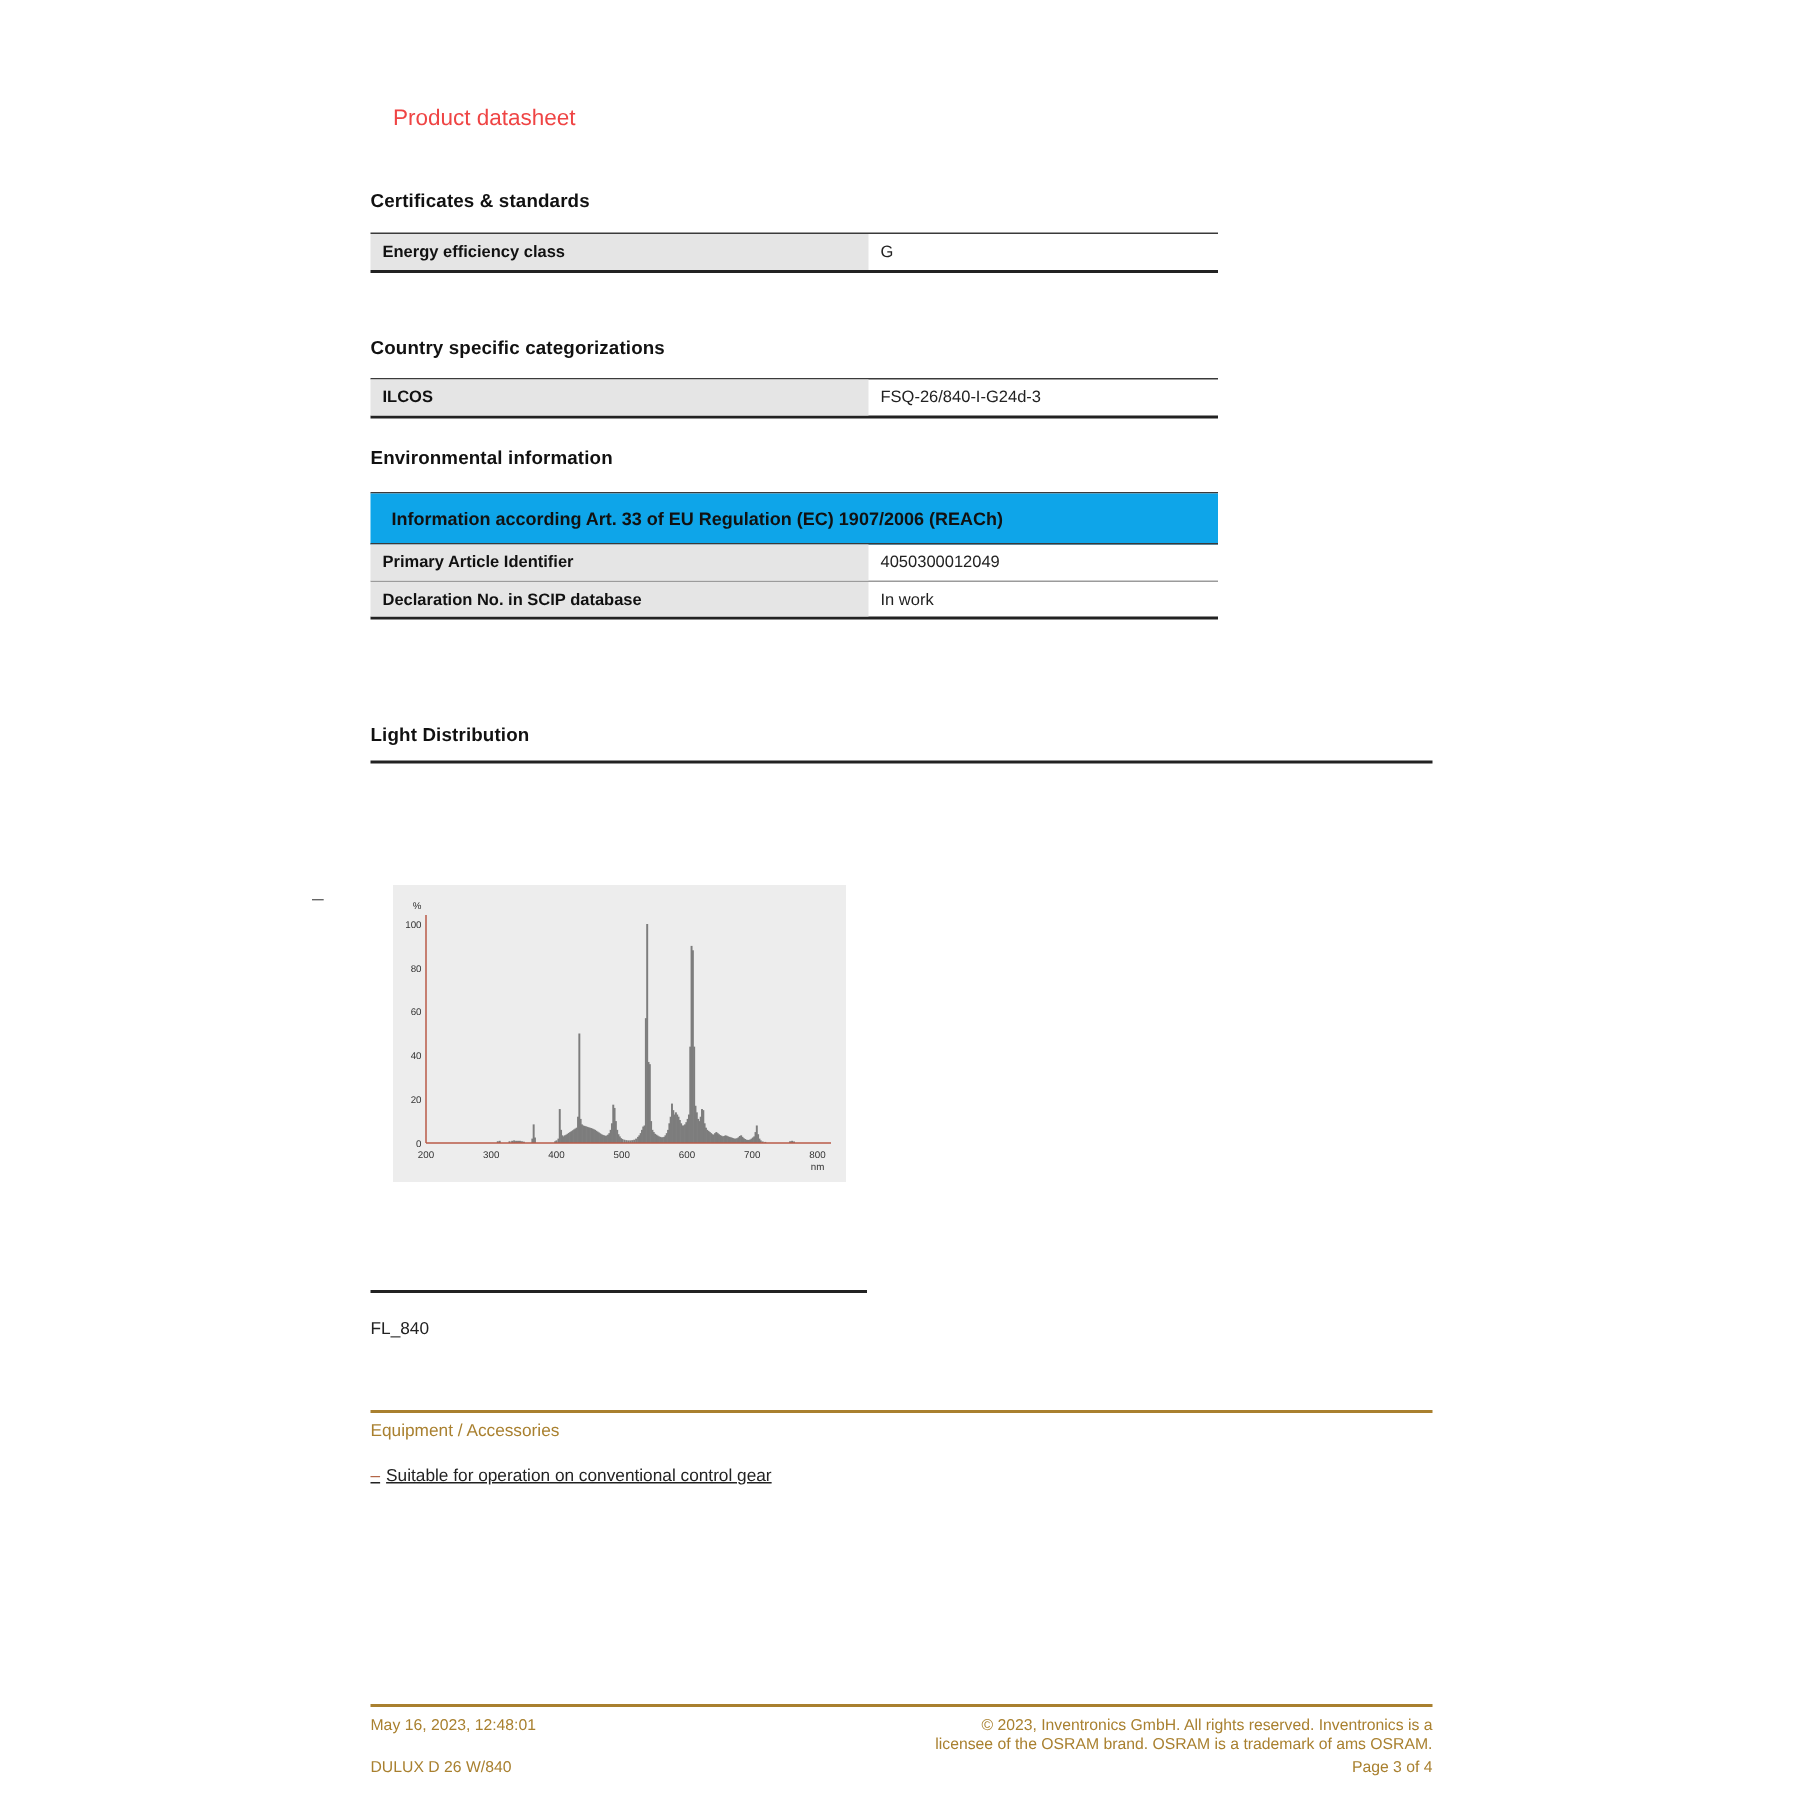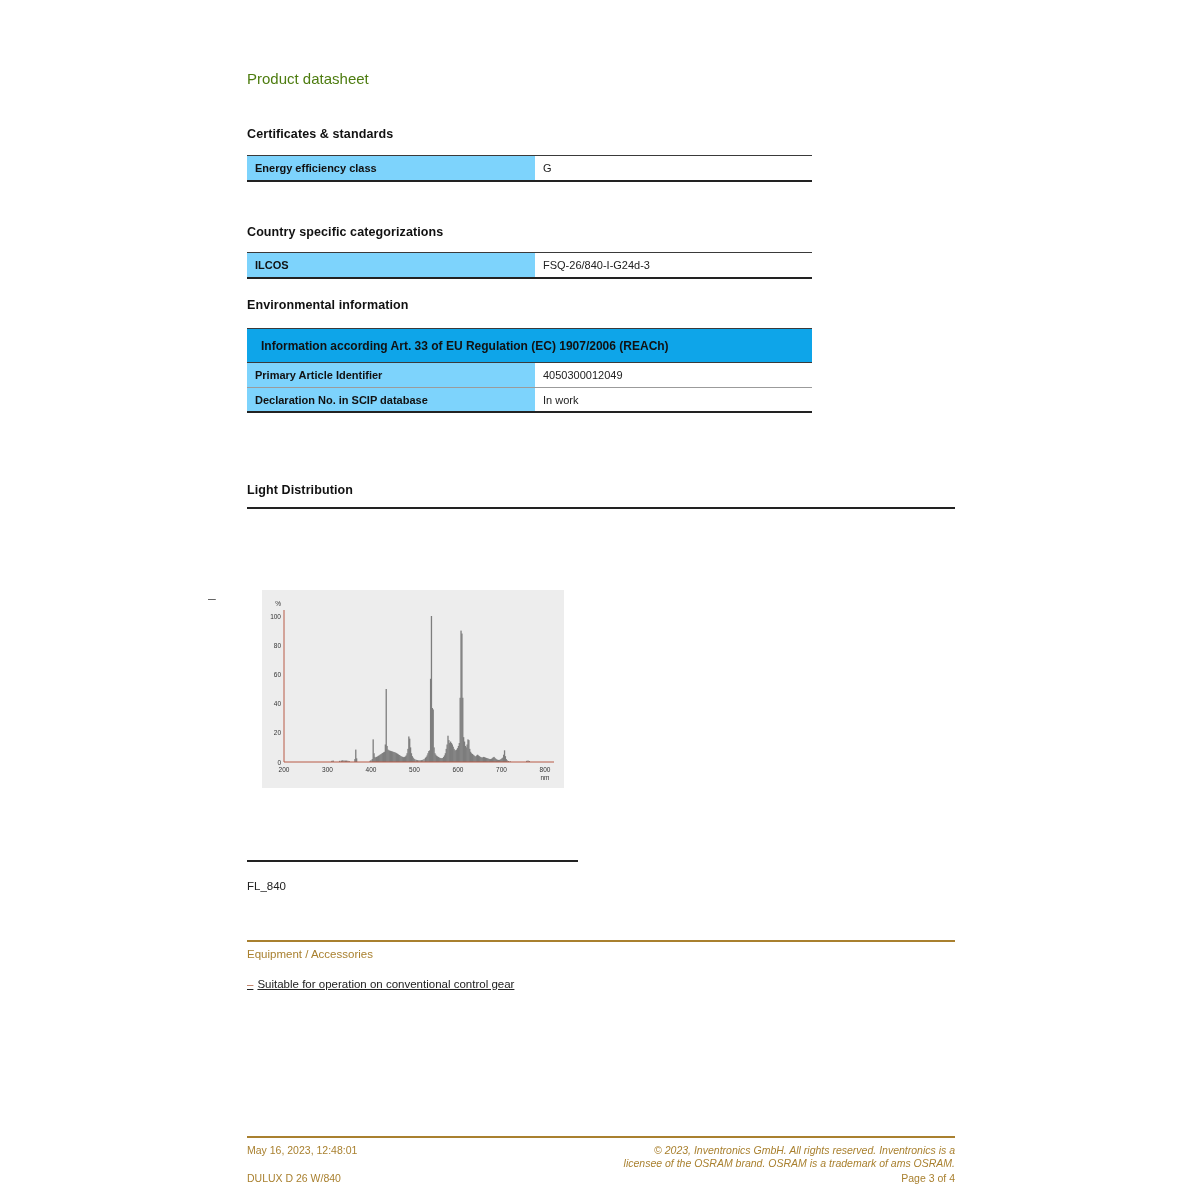--- a/index.html
+++ b/index.html
@@ -1,26 +1,26 @@
 <!DOCTYPE html>
 <html><head>
 <meta charset="utf-8">
 <style>
   * { margin:0; padding:0; box-sizing:border-box; }
   html,body { background:#ffffff; }
   .page {
     position:relative; width:1200px; height:1200px; background:#ffffff;
     font-family:"Liberation Sans", sans-serif; color:#1a1a1a; overflow:hidden;
   }
-  .doc-title { position:absolute; left:247px; top:70px; font-size:15px; color:#4d7c0f; font-weight:400; }
+  .doc-title { position:absolute; left:262px; top:70px; font-size:15px; color:#ef4444; font-weight:400; }
   .section-heading { position:absolute; left:247px; font-size:12.5px; font-weight:700; color:#111; letter-spacing:0.1px; }
   .data-table { position:absolute; left:247px; width:565px; border-top:1px solid #3a3a3a; border-bottom:2px solid #222; }
   .data-table .row { display:flex; height:24px; line-height:24px; font-size:11px; }
   .data-table .row + .row { border-top:1px solid #9b9b9b; }
-  .data-table .label { width:288px; background:#7dd3fc; font-weight:700; padding-left:8px; color:#111; }
+  .data-table .label { width:332px; background:#e5e5e5; font-weight:700; padding-left:8px; color:#111; }
   .data-table .value { flex:1; padding-left:8px; color:#222; }
   .table-header-row { height:34px; line-height:34px; background:#0ea5e9; font-size:12px; font-weight:700; padding-left:14px; border-bottom:1px solid #3a3a3a; color:#111; }
   .hr-dark { position:absolute; height:1.5px; background:#222; }
   .hr-amber { position:absolute; height:1.5px; background:#a9802f; }
   .chart-dash { position:absolute; left:208px; top:590px; font-size:14px; color:#666; }
   .chart-panel { position:absolute; left:262px; top:590px; width:302px; height:198px; background:#ededed; }
   .caption { position:absolute; left:247px; top:880px; font-size:11.5px; color:#222; }
   .equip-heading { position:absolute; left:247px; top:948px; font-size:11.5px; color:#a9802f; }
   .bullet-line { position:absolute; left:247px; top:978px; font-size:11.5px; color:#222;text-decoration:underline; }
   .bullet-line .dash { color:#b06040; margin-right:4px; }
@@ -266,20 +266,20 @@
   <div class="caption">FL_840</div>
 
   <div class="hr-amber" style="left:247px; top:940px; width:708px;"></div>
   <div class="equip-heading">Equipment / Accessories</div>
   <div class="bullet-line">
     <span class="dash">–</span><span>Suitable for operation on conventional control gear</span>
   </div>
 
   <div class="hr-amber" style="left:247px; top:1136px; width:708px;"></div>
   <div class="footer-text" style="left:247px; top:1144px;">May 16, 2023, 12:48:01</div>
-  <div class="footer-text footer-right" style="top:1144px;font-style:italic;">
+  <div class="footer-text footer-right" style="top:1144px;">
     <div>© 2023, Inventronics GmbH. All rights reserved. Inventronics is a</div>
     <div>licensee of the OSRAM brand. OSRAM is a trademark of ams OSRAM.</div>
   </div>
   <div class="footer-text" style="left:247px; top:1172px;">DULUX D 26 W/840</div>
   <div class="footer-text footer-right" style="top:1172px;">Page 3 of 4</div>
 
 </div>
 
 </body></html>

